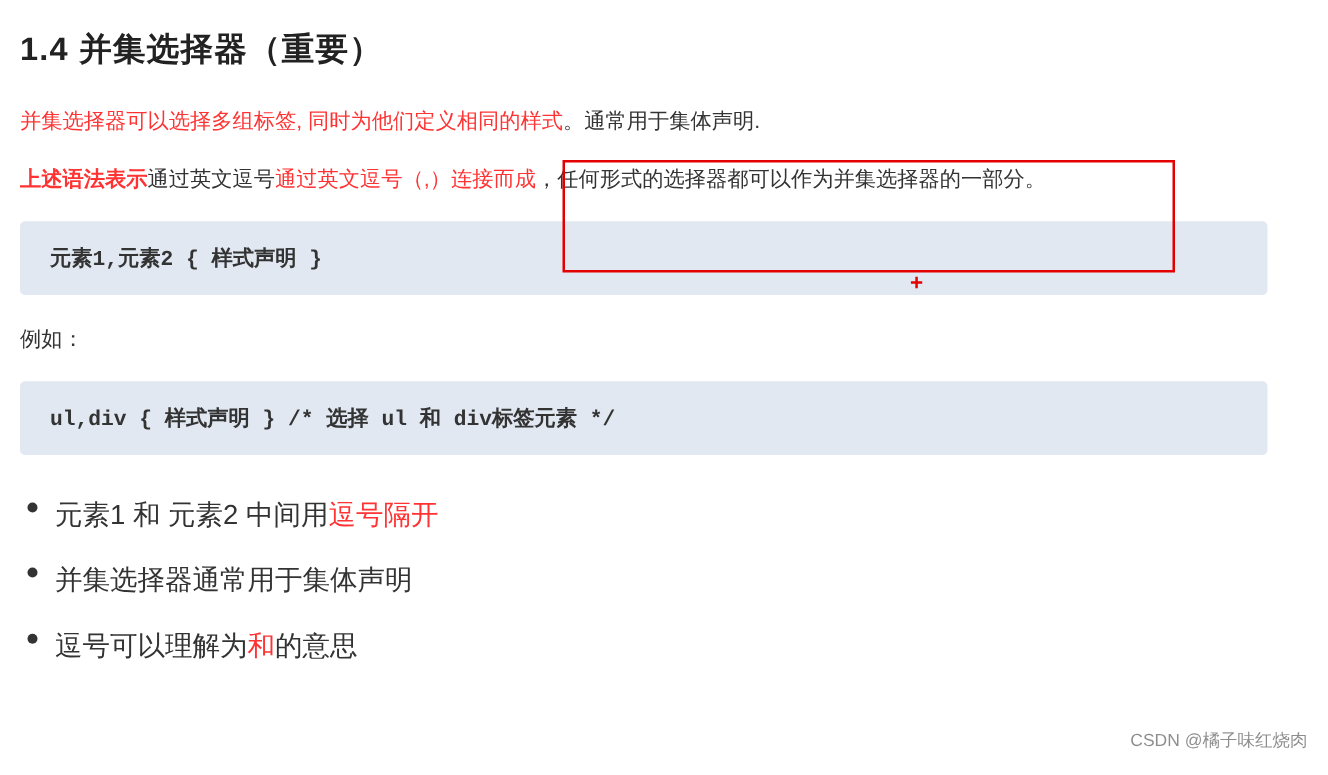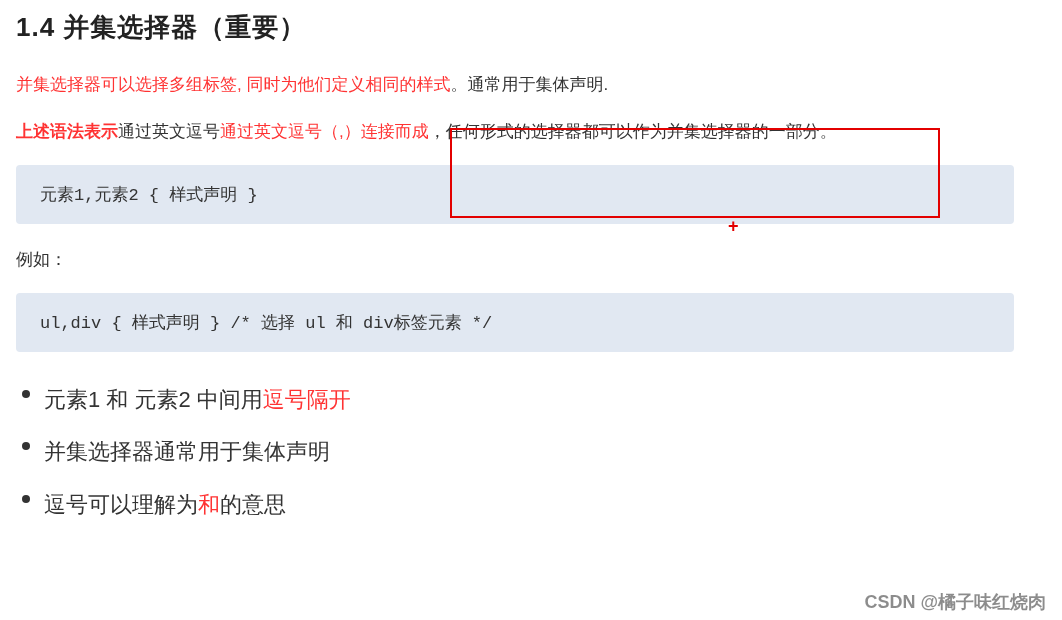--- a/index.html
+++ b/index.html
@@ -14,38 +14,40 @@
     }
     .content {
       padding: 10px 16px 0 16px;
     }
     h2 {
       font-size: 26px;
       font-weight: bold;
       color: #222;
       margin-bottom: 26px;
       letter-spacing: 1px;
+      margin-top: 12px;
     }
     p {
       font-size: 17px;
       line-height: 1.7;
       margin-bottom: 18px;
       color: #333;
     }
     .red { color: #f33; }
     .codebox {
       background: #e1e8f2;
       border-radius: 4px;
       padding: 18px 24px;
       font-family: Consolas, "Courier New", monospace;
       font-size: 17px;
       color: #333;
       margin-bottom: 22px;
       width: calc(100% - 32px);
       position: relative;
+      font-weight: bold;
     }
     ul.bullets {
       list-style: none;
       margin-top: 4px;
     }
     ul.bullets li {
       font-size: 22px;
       line-height: 2.4;
       position: relative;
       padding-left: 28px;
@@ -74,25 +76,24 @@
       color: #e30000;
       font-size: 18px;
       font-weight: bold;
       left: 728px;
       top: 216px;
       pointer-events: none;
     }
     .watermark {
       position: absolute;
       right: 16px;
-      bottom: 6px;
+      bottom: 18px;
       color: rgba(0,0,0,0.45);
-      font-size: 18px;
+      font-size: 14px;
       text-shadow: 0 0 2px #fff;
-      font-weight: bold;
     }
     .inline-para { position: relative; }
   </style>
 </head>
 <body>
 
 <div class="content">
 
   <h2>1.4 并集选择器（重要）</h2>
 

